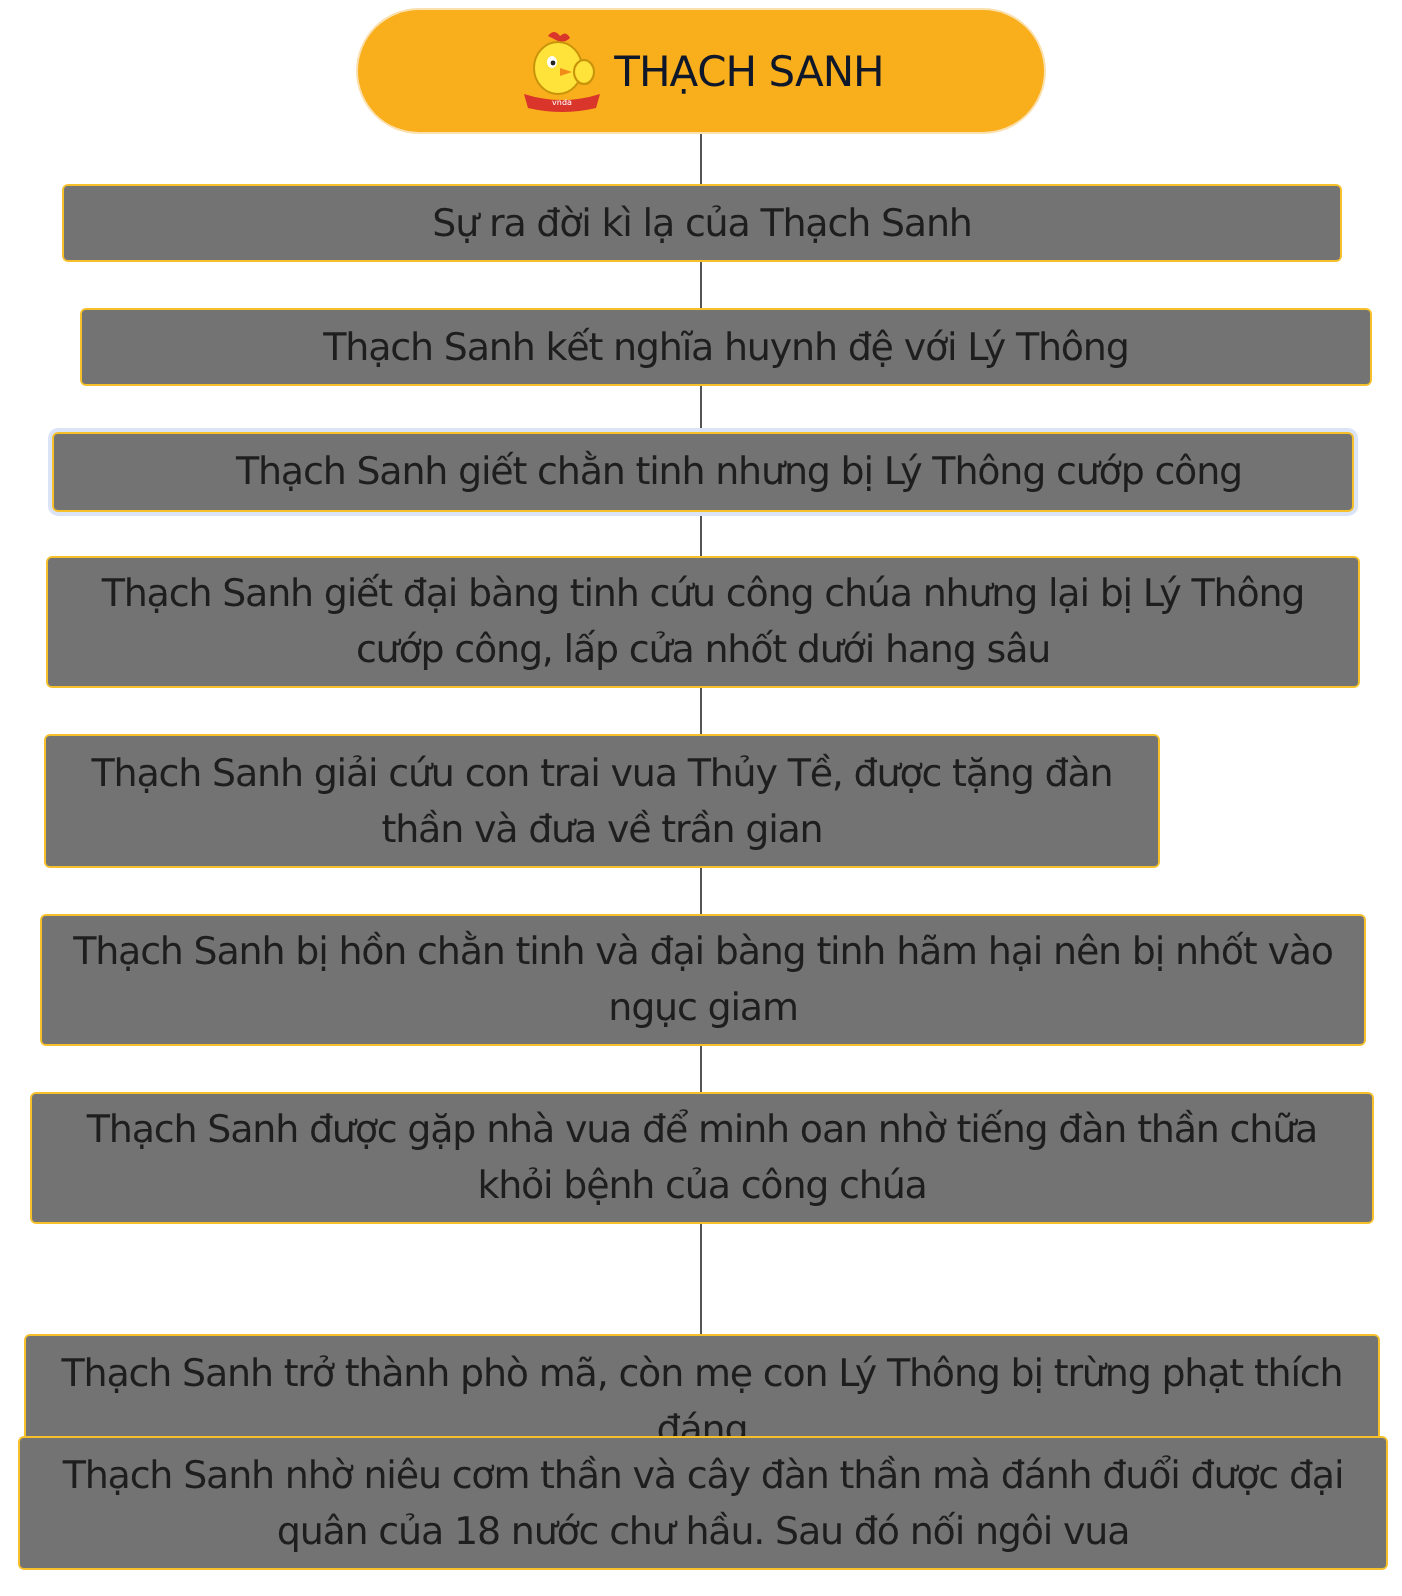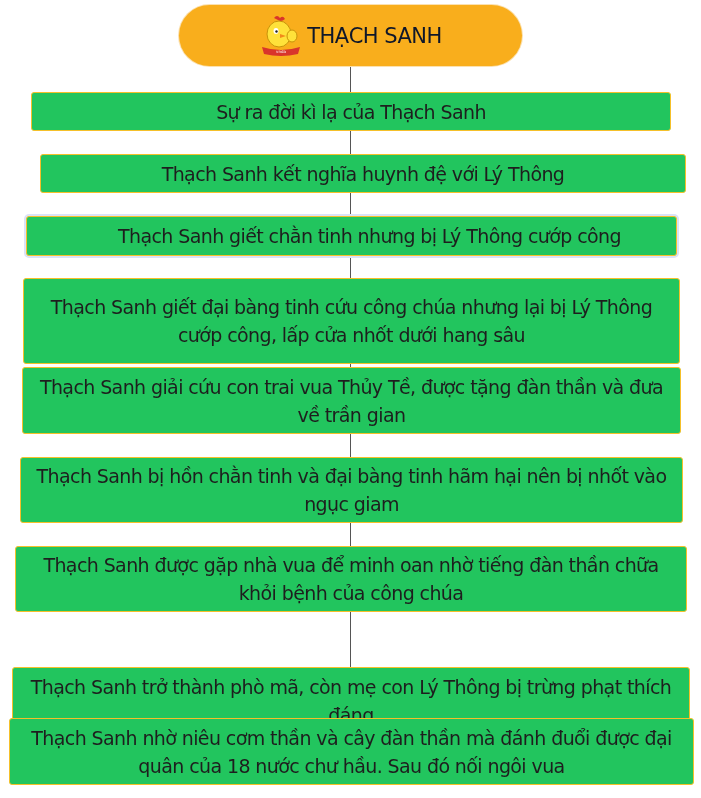--- a/index.html
+++ b/index.html
@@ -22,21 +22,21 @@
     z-index: 2;
   }
   .mascot {
     width: 44px; height: 44px; margin-right: 4px; position: relative;
   }
   .header-title {
     color: #0f172a; font-size: 21px; letter-spacing: -0.5px;
     font-family: "DejaVu Sans", sans-serif;
   }
   .box {
-    position: absolute; background: #22c55e;
+    position: absolute; background: #737373;
     border: 1px solid #f5c02a; border-radius: 3px;
     box-sizing: border-box;
     display: flex; align-items: center; justify-content: center;
     text-align: center;
     font-size: 19px; line-height: 28px; letter-spacing: -0.6px;
     color: #1e1e1e; z-index: 2;
     padding: 0 8px;
   }
   .box.selected { box-shadow: 0 0 0 2px #dbe3f7; }
 </style>
@@ -57,18 +57,18 @@
       <path d="M3 33 q19 6 38 0 l-2 7 q-17 4 -34 0 z" fill="#d9352b"></path>
       <text x="22" y="38.5" font-size="4" fill="#fff" text-anchor="middle" font-family="DejaVu Sans, sans-serif">vnda</text>
     </svg>
   </span>
   <span class="header-title">THẠCH SANH</span>
 </div>
 
 <div class="box" style="left:31px;top:92px;width:640px;height:39px;">Sự ra đời kì lạ của Thạch Sanh</div>
 <div class="box" style="left:40px;top:154px;width:646px;height:39px;">Thạch Sanh kết nghĩa huynh đệ với Lý Thông</div>
 <div class="box selected" style="left:26px;top:216px;width:651px;height:40px;padding-left:44px;">Thạch Sanh giết chằn tinh nhưng bị Lý Thông cướp công</div>
-<div class="box" style="left:23px;top:278px;width:657px;height:86px;">Thạch Sanh giết đại bàng tinh cứu công chúa nhưng lại bị Lý Thông cướp công, lấp cửa nhốt dưới hang sâu</div>
-<div class="box" style="left:22px;top:367px;width:659px;height:67px;">Thạch Sanh giải cứu con trai vua Thủy Tề, được tặng đàn thần và đưa về trần gian</div>
+<div class="box" style="left:23px;top:278px;width:657px;height:66px;">Thạch Sanh giết đại bàng tinh cứu công chúa nhưng lại bị Lý Thông cướp công, lấp cửa nhốt dưới hang sâu</div>
+<div class="box" style="left:22px;top:367px;width:558px;height:67px;">Thạch Sanh giải cứu con trai vua Thủy Tề, được tặng đàn thần và đưa về trần gian</div>
 <div class="box" style="left:20px;top:457px;width:663px;height:66px;">Thạch Sanh bị hồn chằn tinh và đại bàng tinh hãm hại nên bị nhốt vào ngục giam</div>
 <div class="box" style="left:15px;top:546px;width:672px;height:66px;">Thạch Sanh được gặp nhà vua để minh oan nhờ tiếng đàn thần chữa khỏi bệnh của công chúa</div>
 <div class="box" style="left:12px;top:635px;width:678px;height:67px;margin-top:32px;">Thạch Sanh trở thành phò mã, còn mẹ con Lý Thông bị trừng phạt thích đáng</div>
 <div class="box" style="left:9px;top:704px;width:685px;height:67px;margin-top:14px;">Thạch Sanh nhờ niêu cơm thần và cây đàn thần mà đánh đuổi được đại quân của 18 nước chư hầu. Sau đó nối ngôi vua</div>
 
 </body></html>

